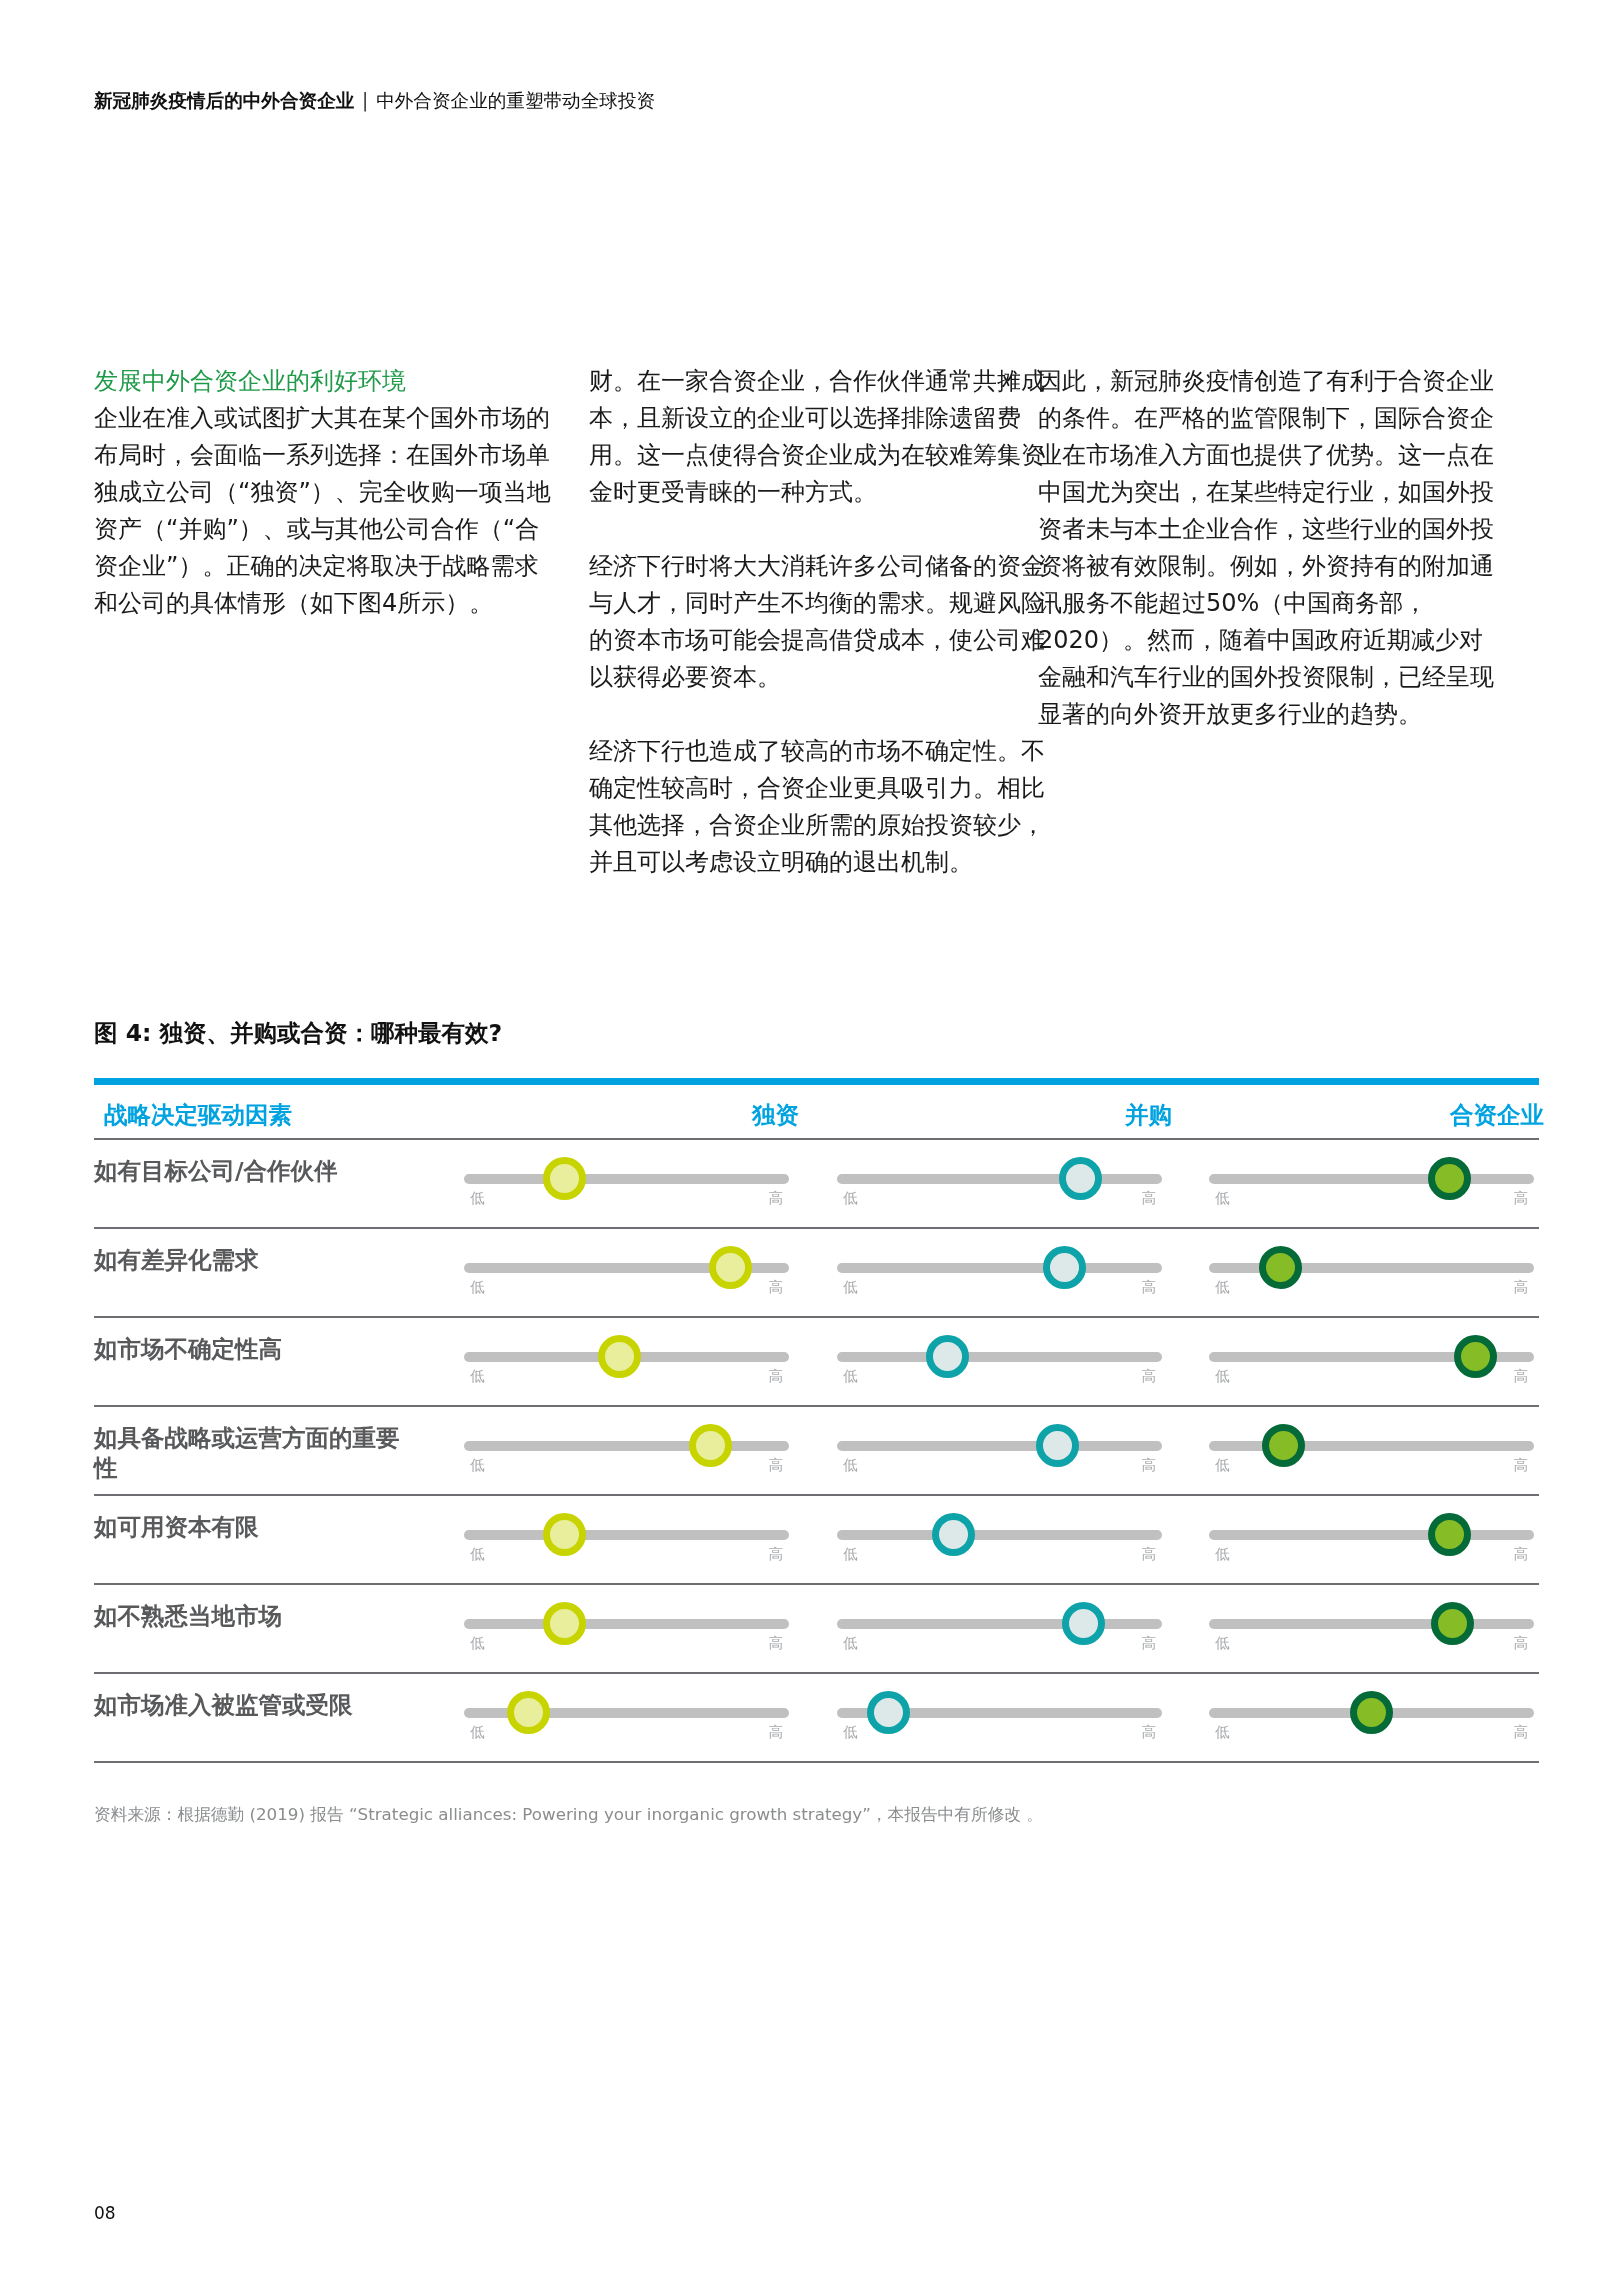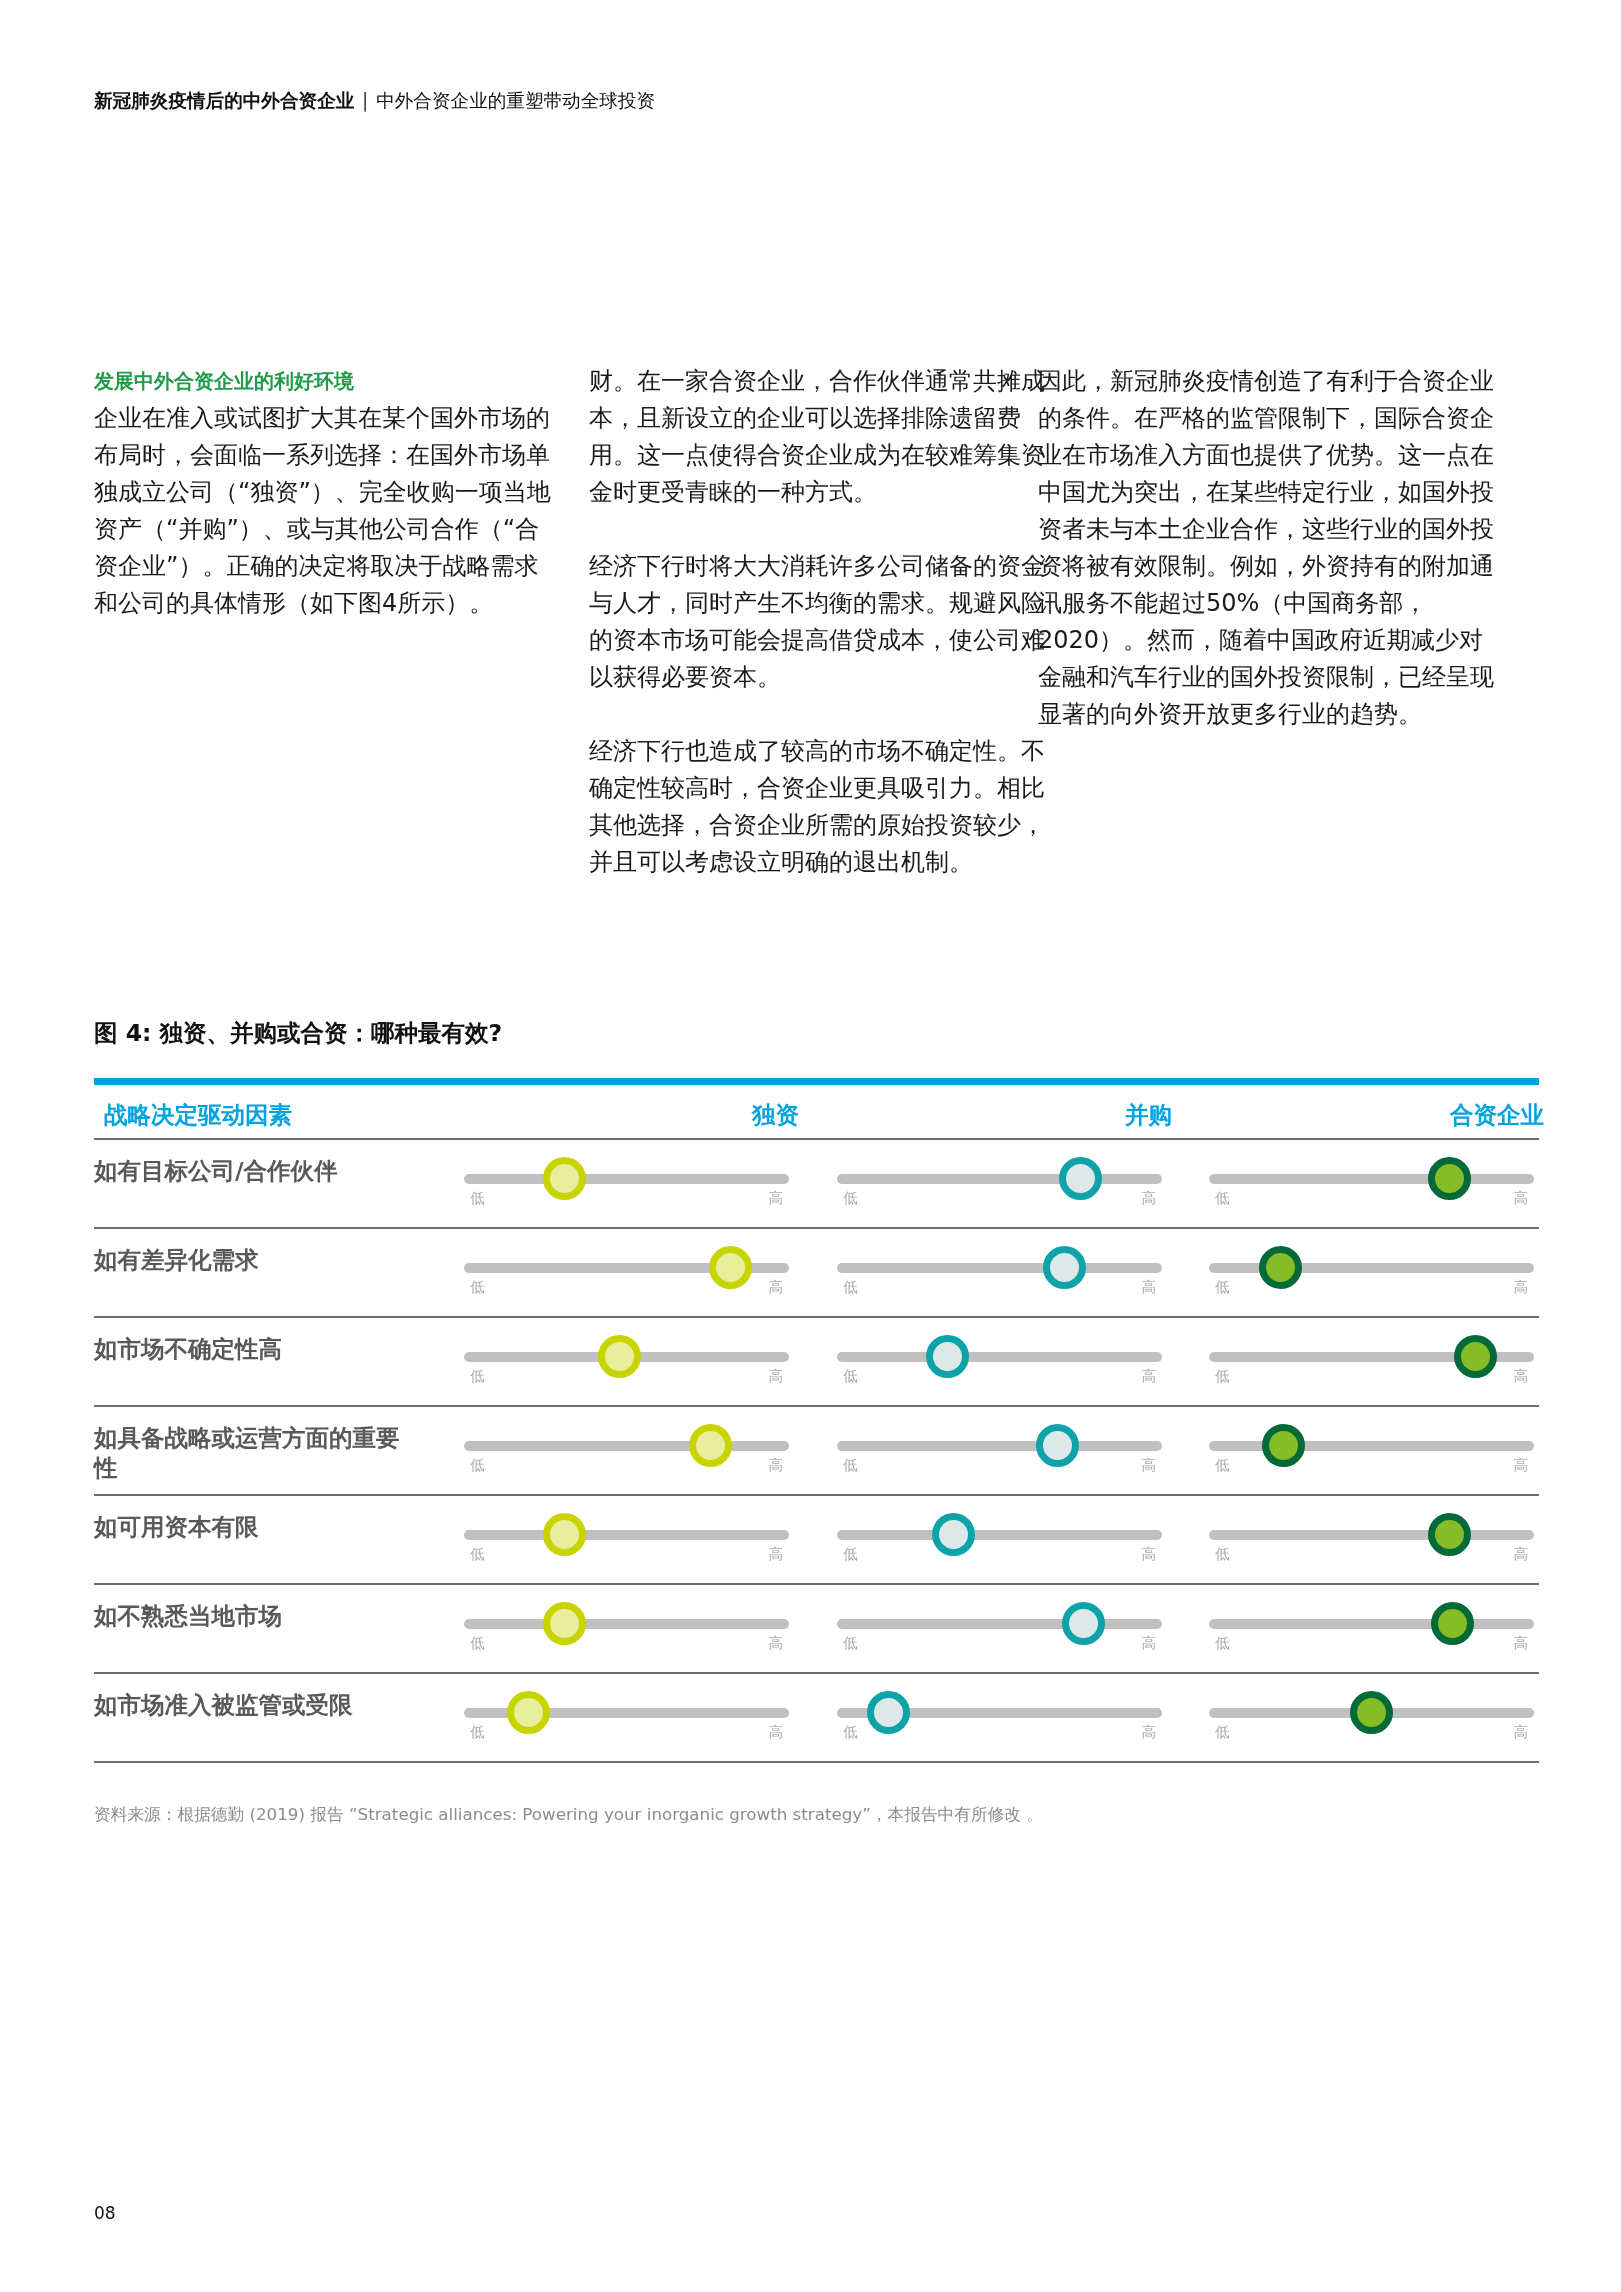--- a/index.html
+++ b/index.html
@@ -5,21 +5,21 @@
   html, body { margin:0; padding:0; background:#ffffff; }
   body { width:1621px; height:2293px; position:relative; overflow:hidden;
          font-family:"DejaVu Sans", "Liberation Sans", sans-serif; color:#1a1a1a; }
   .running-header { position:absolute; left:94px; top:88px; font-size:18.6px; color:#111; white-space:nowrap; }
   .running-header .rh-bold { font-weight:bold; }
   .running-header .rh-sep { margin:0 7.8px; color:#333; }
   .columns { position:absolute; left:94px; top:363px; width:1445px; height:588px; }
   .col { position:absolute; top:0; width:461px; font-size:24px; line-height:37px; }
   .col p { margin:0 0 37px 0; }
   .col1 { left:0; } .col2 { left:495px; } .col3 { left:944px; }
-  .section-heading { color:#1f9a48; font-weight:bold; font-size:20px; line-height:37px; margin:0; }
+  .section-heading { color:#1f9a48; font-weight:normal; font-size:24px; line-height:37px; margin:0; }
   .fig-title { position:absolute; left:94px; top:1017px; font-size:23.5px; font-weight:bold; color:#111; }
   .fig { position:absolute; left:94px; top:1078px; width:1445px; }
   .blue-rule { height:6.9px; background:#00a3e0; }
   .fig-header { position:relative; height:53px; border-bottom:2.9px solid #6d6e71; }
   .fig-header span { position:absolute; top:13.7px; font-size:23.5px; font-weight:bold; color:#00a3e0;margin-left:10px; }
   .fh-label { left:0; }
   .fh-col { width:325px; text-align:right; }
   .row { position:relative; height:87px; border-bottom:2.9px solid #6d6e71; }
   .row-label { position:absolute; left:0; top:15.7px; width:323px; font-size:23.5px; line-height:30px; font-weight:bold; color:#58595b; }
   .slider { position:absolute; top:0; width:325px; height:87px; }

